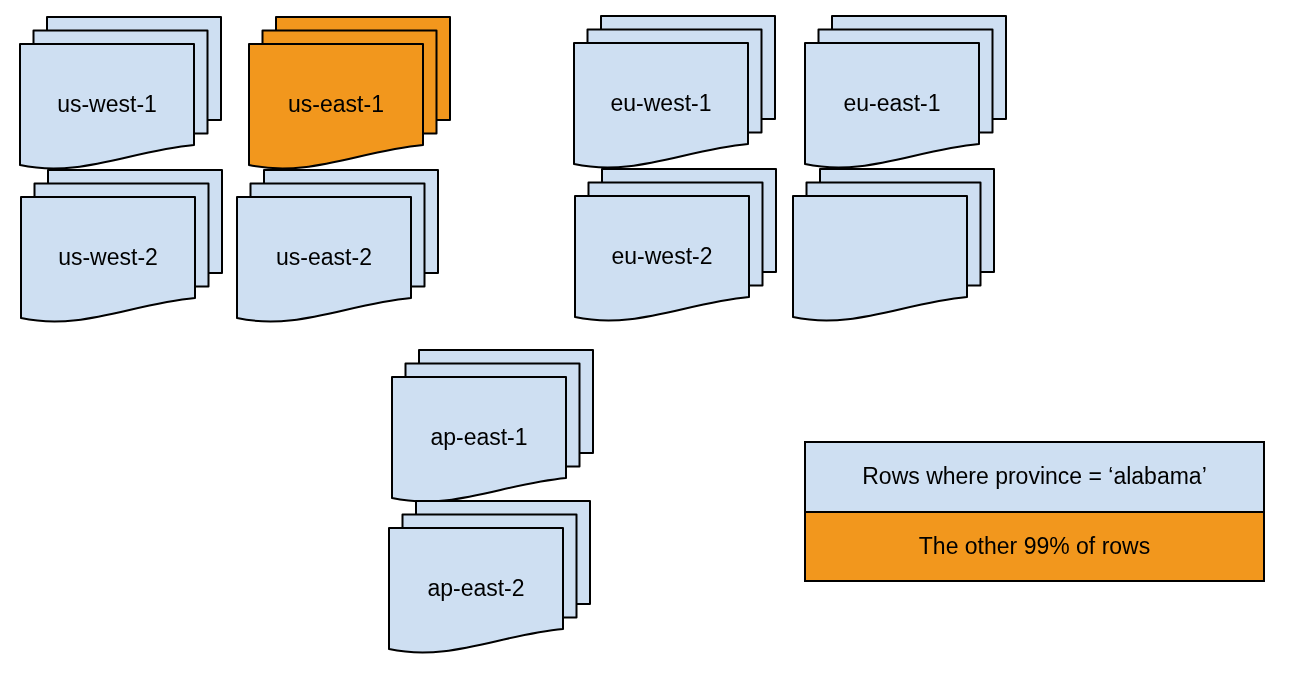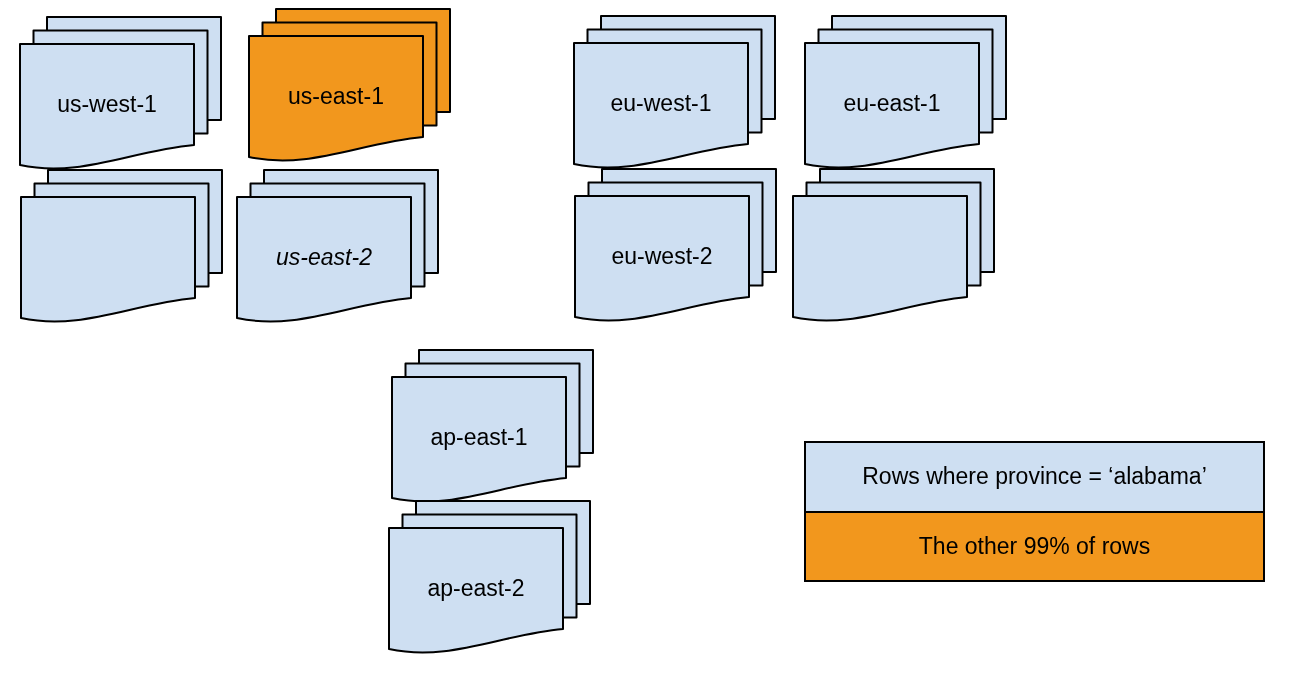--- a/index.html
+++ b/index.html
@@ -70,21 +70,21 @@
 <div id="stacks">
   <div class="stack" style="left: 19px; top: 16px;">
     <svg class="stack-svg" width="204" height="156" viewBox="0 0 204 156">
       <rect class="sheet" x="28" y="1" width="174" height="103" fill="#cedff2"></rect>
       <rect class="sheet" x="14.5" y="14.5" width="174" height="103" fill="#cedff2"></rect>
       <path class="sheet" transform="translate(1,28)" d="M0 0 H174 V101 C110 107 60 134 0 121 Z" fill="#cedff2"></path>
     </svg>
     <div class="stack-label">us-west-1</div>
   </div>
 
-  <div class="stack" style="left: 248px; top: 8px;">
+  <div class="stack" style="left: 248px; top: 16px;">
     <svg class="stack-svg" width="204" height="156" viewBox="0 0 204 156">
       <rect class="sheet" x="28" y="1" width="174" height="103" fill="#f2971d"></rect>
       <rect class="sheet" x="14.5" y="14.5" width="174" height="103" fill="#f2971d"></rect>
       <path class="sheet" transform="translate(1,28)" d="M0 0 H174 V101 C110 107 60 134 0 121 Z" fill="#f2971d"></path>
     </svg>
     <div class="stack-label">us-east-1</div>
   </div>
 
   <div class="stack" style="left: 573px; top: 15px;">
     <svg class="stack-svg" width="204" height="156" viewBox="0 0 204 156">
@@ -103,23 +103,24 @@
     </svg>
     <div class="stack-label">eu-east-1</div>
   </div>
 
   <div class="stack" style="left: 20px; top: 169px;">
     <svg class="stack-svg" width="204" height="156" viewBox="0 0 204 156">
       <rect class="sheet" x="28" y="1" width="174" height="103" fill="#cedff2"></rect>
       <rect class="sheet" x="14.5" y="14.5" width="174" height="103" fill="#cedff2"></rect>
       <path class="sheet" transform="translate(1,28)" d="M0 0 H174 V101 C110 107 60 134 0 121 Z" fill="#cedff2"></path>
     </svg>
+    <div class="stack-label">us-west-2</div>
   </div>
 
-  <div class="stack" style="left: 236px; top: 169px; font-style: italic;">
+  <div class="stack" style="left: 236px; top: 169px;">
     <svg class="stack-svg" width="204" height="156" viewBox="0 0 204 156">
       <rect class="sheet" x="28" y="1" width="174" height="103" fill="#cedff2"></rect>
       <rect class="sheet" x="14.5" y="14.5" width="174" height="103" fill="#cedff2"></rect>
       <path class="sheet" transform="translate(1,28)" d="M0 0 H174 V101 C110 107 60 134 0 121 Z" fill="#cedff2"></path>
     </svg>
     <div class="stack-label">us-east-2</div>
   </div>
 
   <div class="stack" style="left: 574px; top: 168px;">
     <svg class="stack-svg" width="204" height="156" viewBox="0 0 204 156">

